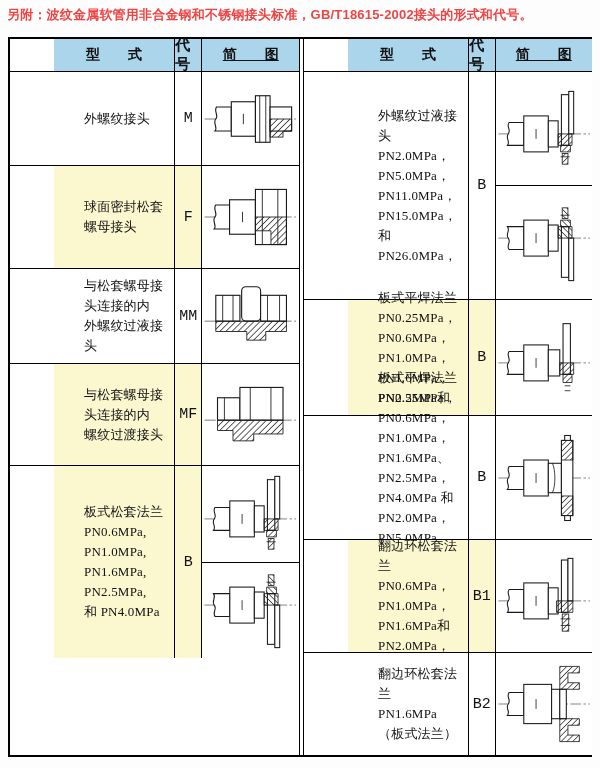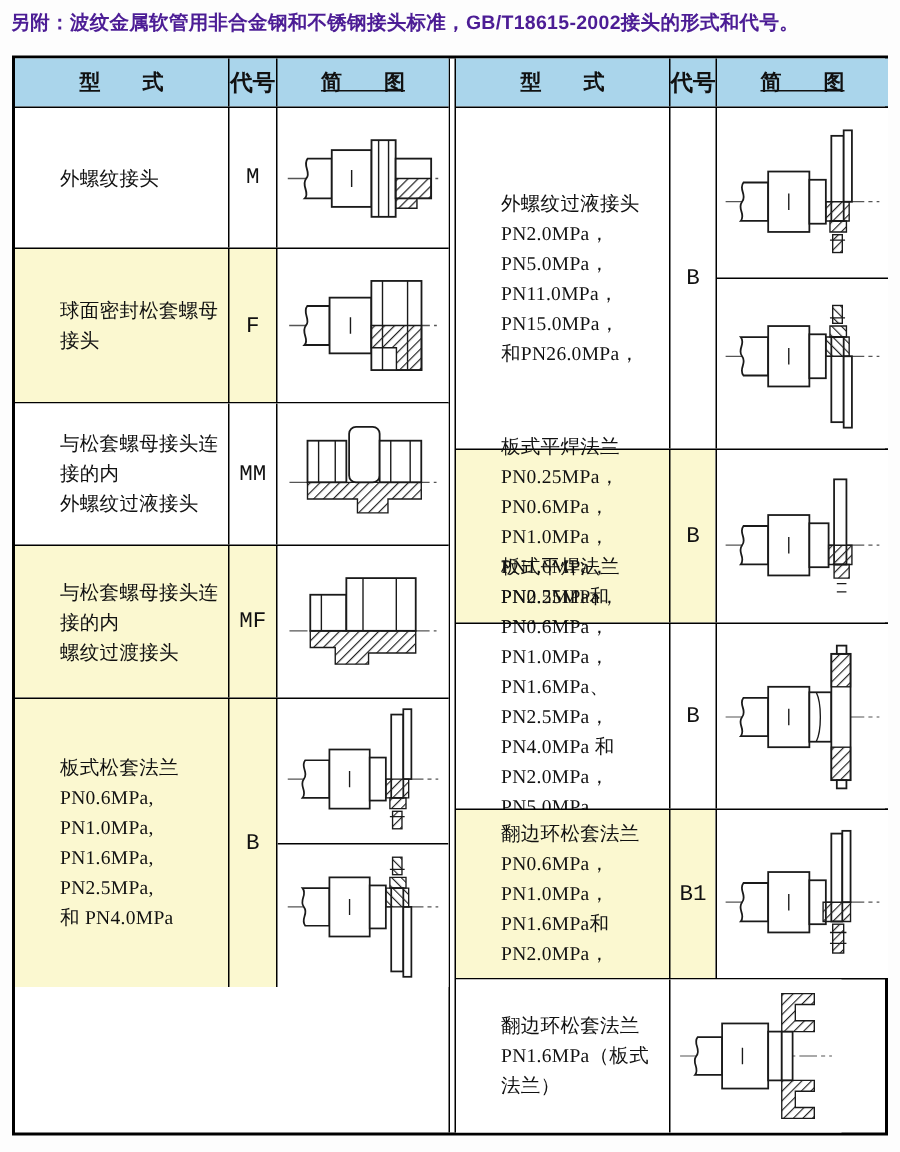--- a/index.html
+++ b/index.html
@@ -4,31 +4,31 @@
 <style>
   html,body{margin:0;padding:0;}
   body{
     width:600px;height:768px;background:#fdfdfd;
     font-family:"Liberation Serif","DejaVu Serif",serif;
     color:#111;position:relative;overflow:hidden;
   }
   .title{
     position:absolute;left:7px;top:6px;width:586px;
     font-family:"Liberation Sans","DejaVu Sans",sans-serif;
-    font-weight:bold;font-size:13px;letter-spacing:0.2px;color:#4c1d95;
+    font-weight:bold;font-size:13px;letter-spacing:0.2px;color:#ef4444;
   }
   .table{
     position:absolute;left:8px;top:37px;width:580px;
     border:2px solid #000;background:#fff;display:flex;
   }
   .half{display:flex;flex-direction:column;}
   .half.left{width:289px;}
   .half.right{width:288px;margin-left:3px;border-left:1px solid #000;}
   .half.left{border-right:1px solid #000;}
-  .hrow{display:flex;box-sizing:border-box;}
+  .hrow{display:flex;box-sizing:border-box;padding-left:44px;}
   .hrow + .hrow{border-top:1px solid #000;}
   .cell{box-sizing:border-box;background:#fff;}
   .cell.type{display:flex;align-items:center;}
   .half.left .cell.type{width:142px;}
   .half.left .cell.code{width:32px;}
   .half.left .cell.diag{width:115px;}
   .half.right .cell.type{width:142px;}
   .half.right .cell.code{width:31px;}
   .half.right .cell.diag{width:115px;}
   .cell.code,.cell.diag{border-left:1px solid #000;}
@@ -328,20 +328,21 @@
           <line class="ln" x1="49" y1="48" x2="49" y2="60"></line>
         </svg>
       </div>
     </div>
 
     <div class="hrow" style="height:103px">
       <div class="cell type">
         <div class="txt">翻边环松套法兰
 PN1.6MPa（板式法兰）</div>
       </div>
+      <div class="cell code">B2</div>
       <div class="cell diag">
         <svg width="108" height="94" viewBox="0 0 118 104">
           <line class="cl" x1="3" y1="52" x2="115" y2="52"></line>
           <path class="part" d="M34,38 L16,38 C12,43 19,47 15,52 C11,57 18,61 14,66 L34,66 Z"></path>
           <rect class="part" x="34" y="28" width="34" height="48"></rect>
           <rect class="part" x="68" y="34" width="10" height="36"></rect>
           <rect class="part" x="78" y="34" width="8" height="36"></rect>
           <path class="hatch" d="M78,34 L78,6 L102,6 L102,14 L88,14 L88,26 L102,26 L102,34 Z"></path>
           <path class="hatch" d="M78,70 L78,98 L102,98 L102,90 L88,90 L88,78 L102,78 L102,70 Z"></path>
           <line class="ln" x1="49" y1="46" x2="49" y2="58"></line>

